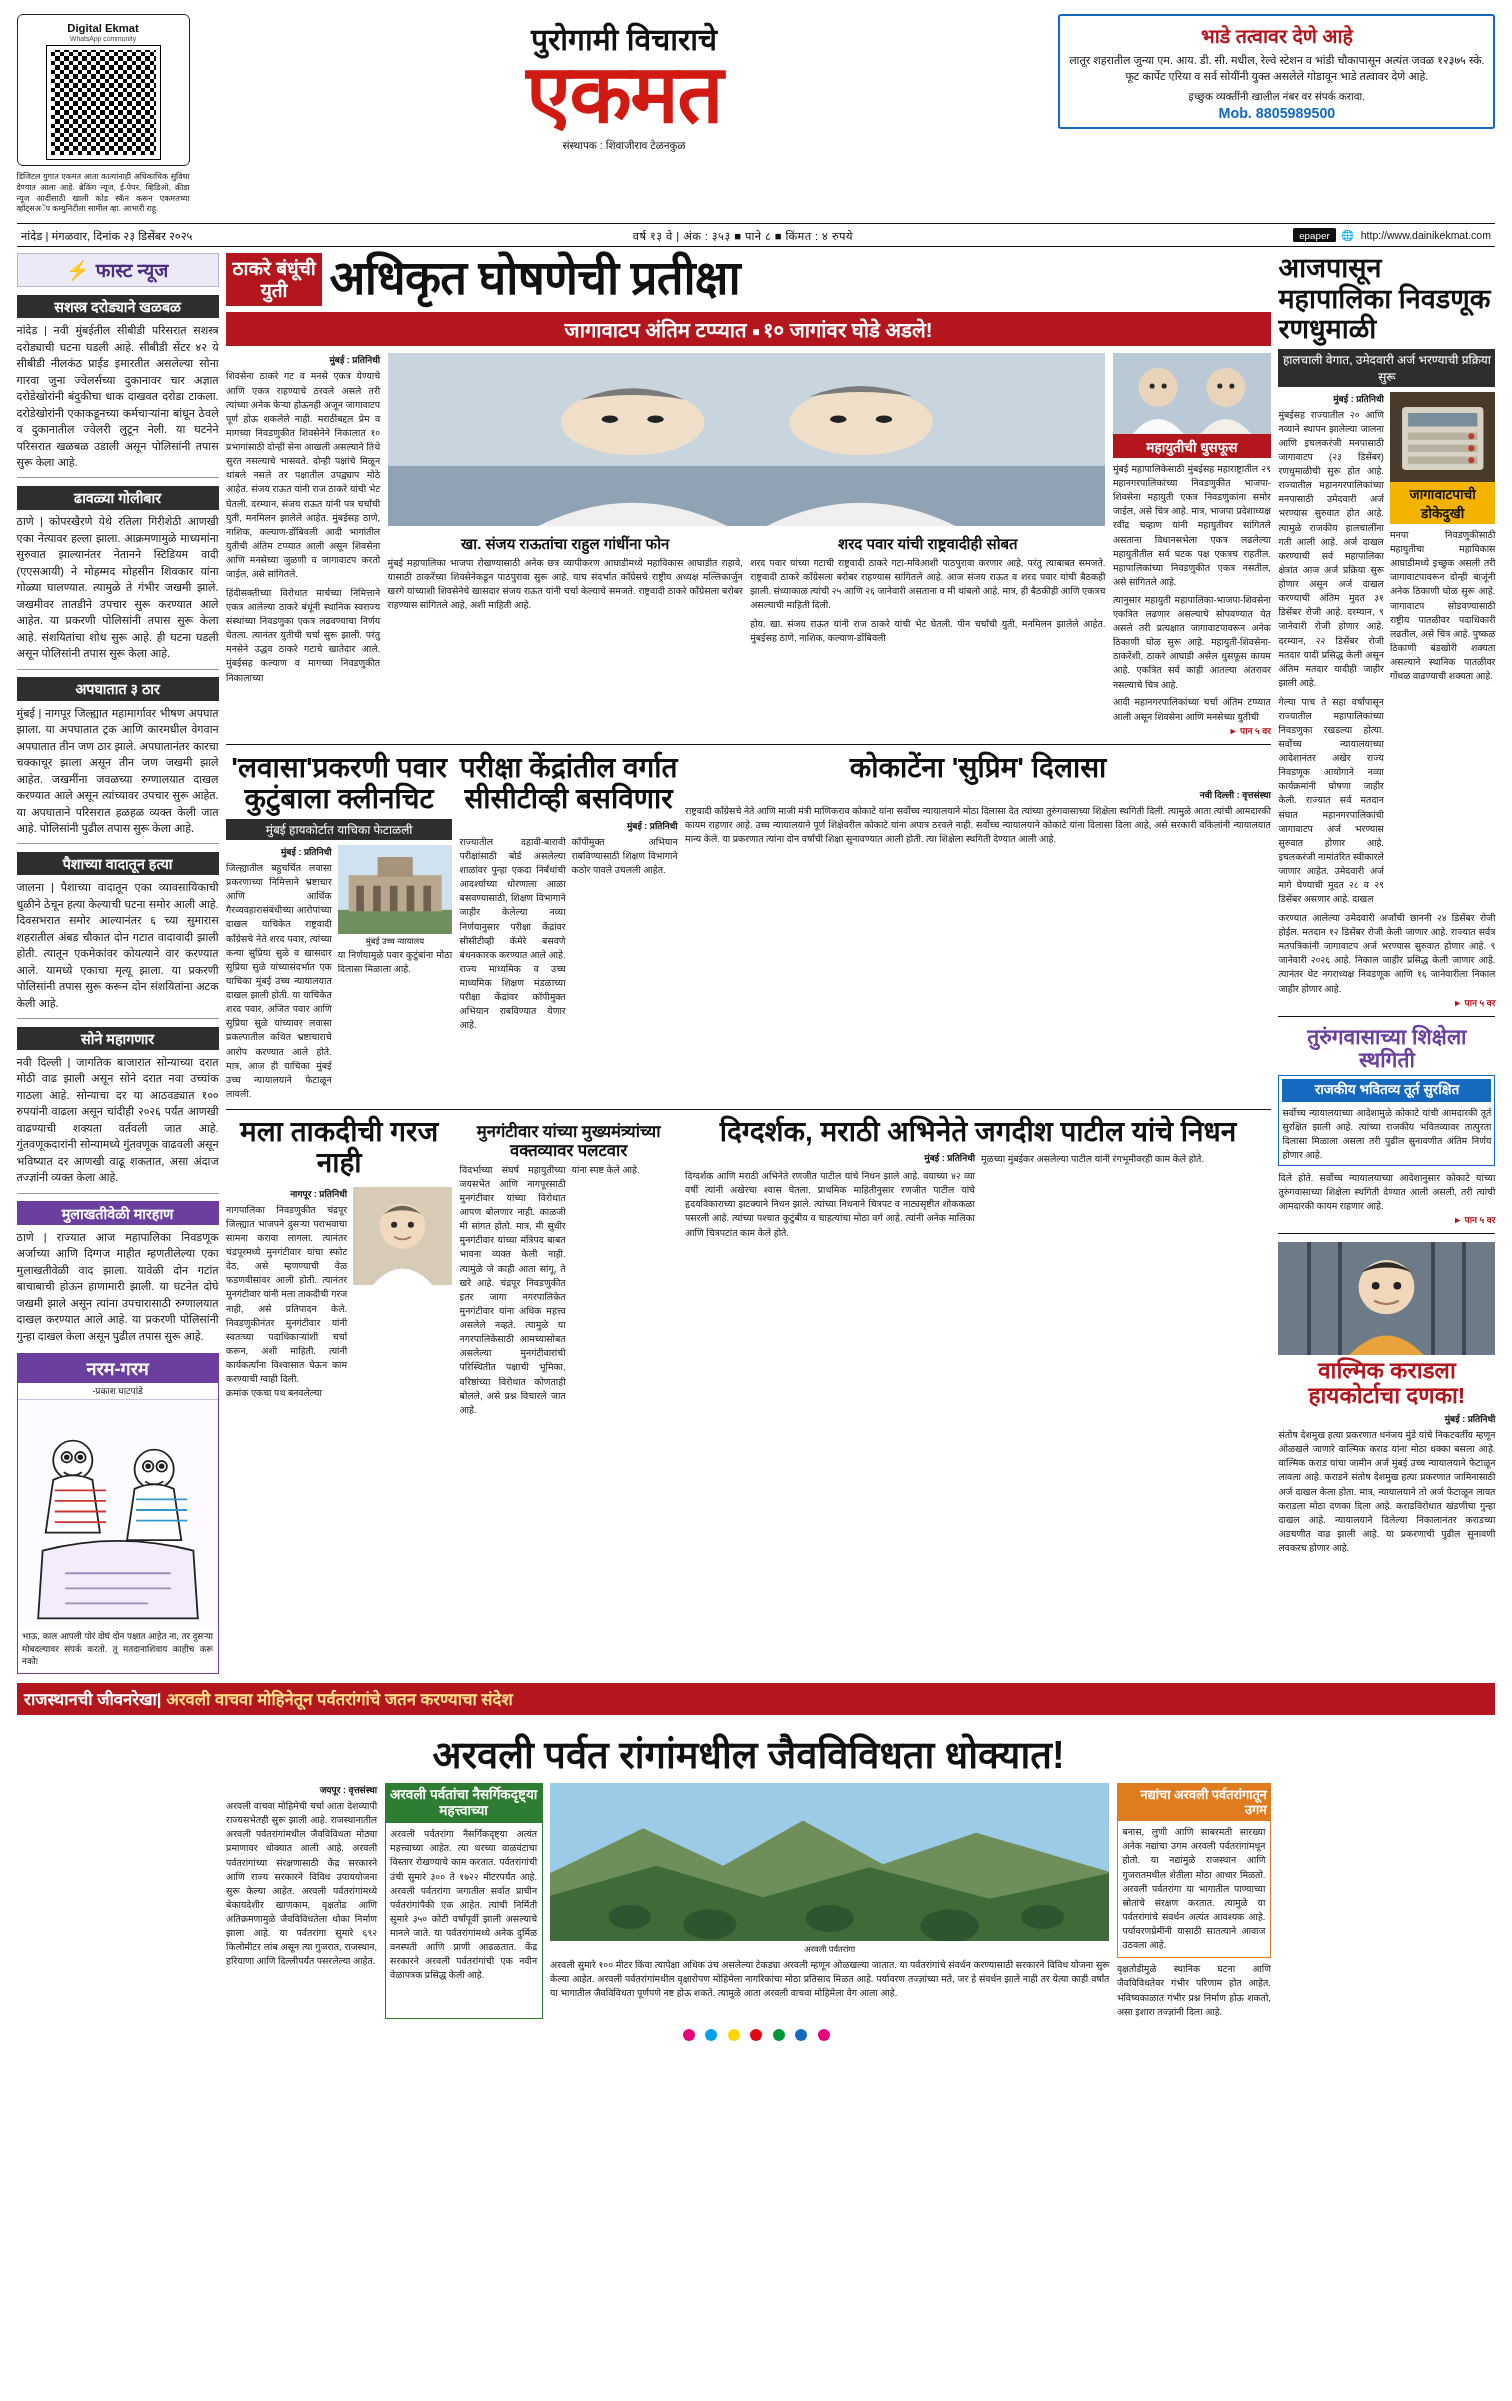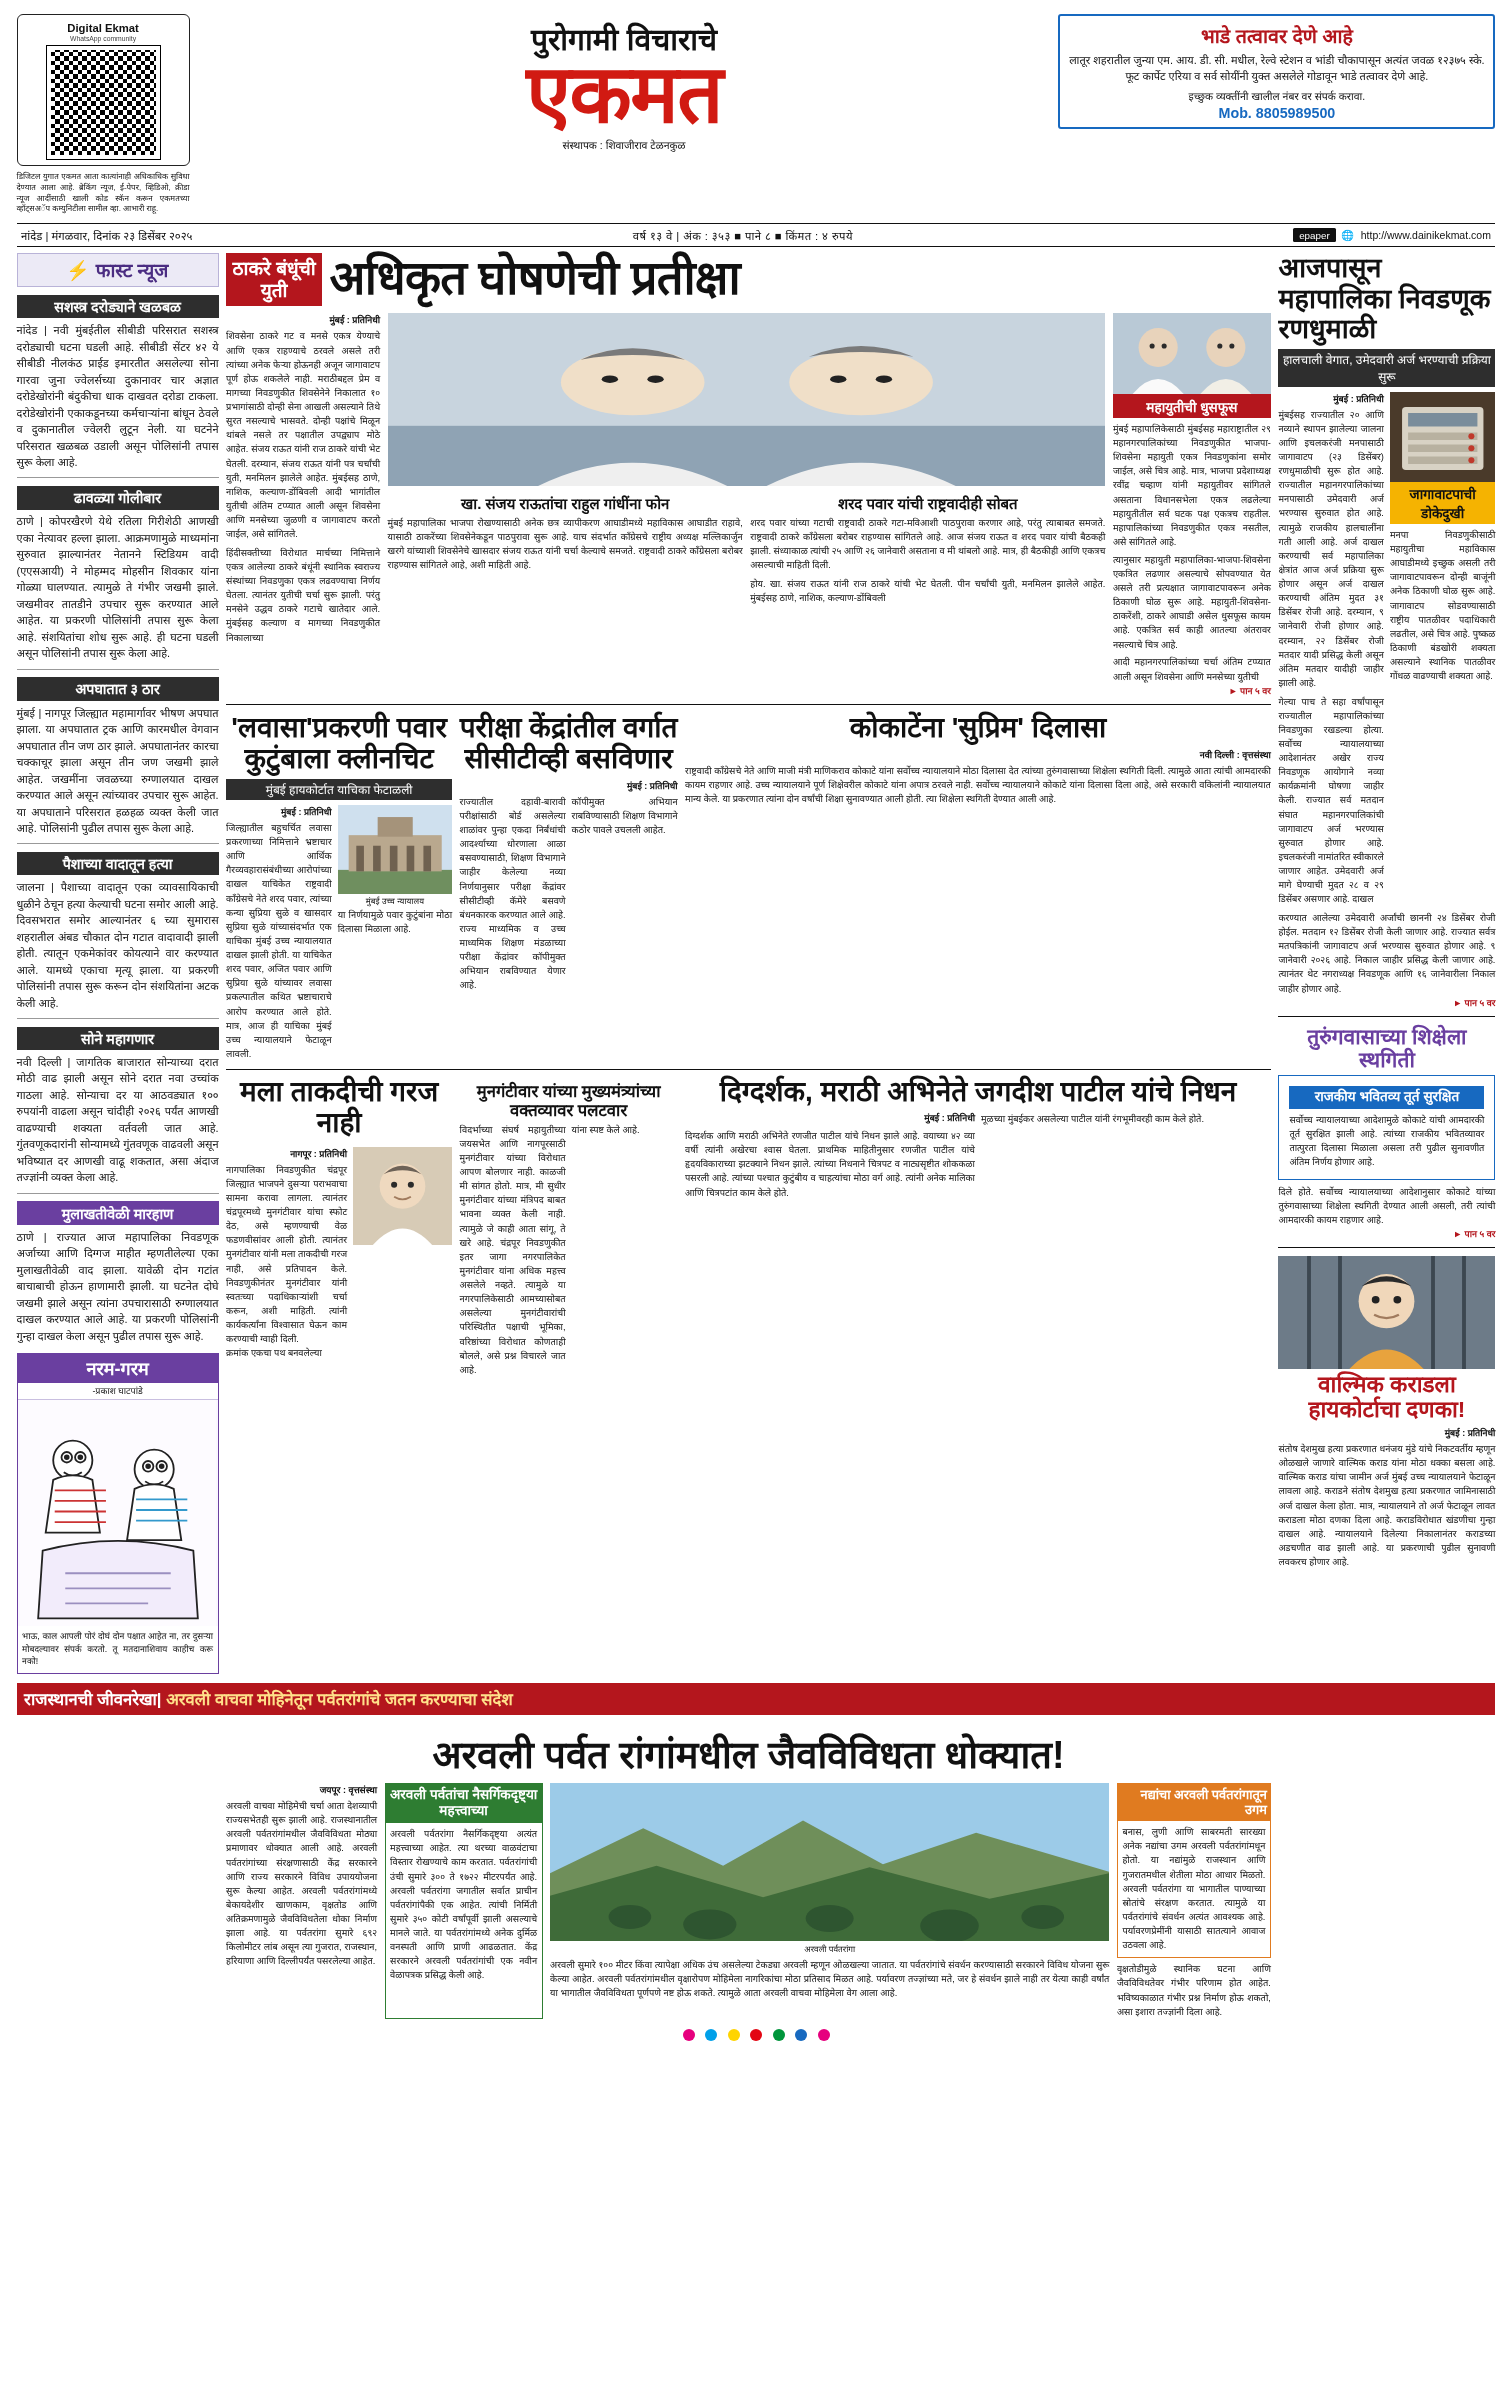--- a/index.html
+++ b/index.html
@@ -219,20 +219,25 @@
         <div class="cartoon-cap">भाऊ, काल आपली पोरं दोघं दोन पक्षात आहेत ना, तर दुसऱ्या मोबदल्यावर संपर्क करतो. तू मतदानाशिवाय काहीच करू नको!</div>
       </div>
     </div>
 
     <div class="col-mid">
 
       <div class="lead-head-row">
         <div class="lead-flag">ठाकरे बंधूंची युती</div>
         <div class="lead-title">अधिकृत घोषणेची प्रतीक्षा</div>
       </div>
+      <div class="lead-sub">
+        <span>जागावाटप अंतिम टप्प्यात</span>
+        <span class="sq"> ■ </span>
+        <span>१० जागांवर घोडे अडले!</span>
+      </div>
 
       <div class="three">
         <div style="width:154px;flex:0 0 154px;">
           <div class="byline">मुंबई : प्रतिनिधी</div>
           <div class="body-txt">शिवसेना ठाकरे गट व मनसे एकत्र येण्याचे आणि एकत्र राहण्याचे ठरवले असले तरी त्यांच्या अनेक फेऱ्या होऊनही अजून जागावाटप पूर्ण होऊ शकलेले नाही. मराठीबद्दल प्रेम व मागच्या निवडणुकीत शिवसेनेने निकालात १० प्रभागांसाठी दोन्ही सेना आखली असल्याने तिथे सुरत नसल्याचे भासवते. दोन्ही पक्षांचे मिळून थांबले नसले तर पक्षातील उपद्व्याप मोठे आहेत. संजय राऊत यांनी राज ठाकरे यांची भेट घेतली. दरम्यान, संजय राऊत यांनी पत्र चर्चांची युती, मनमिलन झालेले आहेत. मुंबईसह ठाणे, नाशिक, कल्याण-डोंबिवली आदी भागांतील युतीची अंतिम टप्प्यात आली असून शिवसेना आणि मनसेच्या जुळणी व जागावाटप करतो जाईल, असे सांगितले.</div>
           <div class="body-txt" style="margin-top:4.5px;">हिंदीसक्तीच्या विरोधात मार्चच्या निमित्ताने एकत्र आलेल्या ठाकरे बंधूंनी स्थानिक स्वराज्य संस्थांच्या निवडणुका एकत्र लढवण्याचा निर्णय घेतला. त्यानंतर युतीची चर्चा सुरू झाली. परंतु मनसेने उद्धव ठाकरे गटाचे खातेदार आले. मुंबईसह कल्याण व मागच्या निवडणुकीत निकालाच्या</div>
         </div>
 
         <div style="flex:1 1 auto;">
           <div class="photo" style="height:173px;">
@@ -431,21 +436,21 @@
           <div class="cap-yellow">जागावाटपाची डोकेदुखी</div>
           <div class="body-txt" style="margin-top:3.8px;">मनपा निवडणुकीसाठी महायुतीचा महाविकास आघाडीमध्ये इच्छुक असली तरी जागावाटपावरून दोन्ही बाजूंनी अनेक ठिकाणी घोळ सुरू आहे. जागावाटप सोडवण्यासाठी राष्ट्रीय पातळीवर पदाधिकारी लढतील, असे चित्र आहे. पुष्कळ ठिकाणी बंडखोरी शक्यता असल्याने स्थानिक पातळीवर गोंधळ वाढण्याची शक्यता आहे.</div>
         </div>
       </div>
       <div class="body-txt" style="margin-top:4.5px;">करण्यात आलेल्या उमेदवारी अर्जांची छाननी २४ डिसेंबर रोजी होईल. मतदान १२ डिसेंबर रोजी केली जाणार आहे. राज्यात सर्वत्र मतपत्रिकांनी जागावाटप अर्ज भरण्यास सुरुवात होणार आहे. ९ जानेवारी २०२६ आहे. निकाल जाहीर प्रसिद्ध केली जाणार आहे. त्यानंतर थेट नगराध्यक्ष निवडणूक आणि १६ जानेवारीला निकाल जाहीर होणार आहे.</div>
       <div class="jump">► पान ५ वर</div>
 
       <div class="hr-thick"></div>
 
       <div class="sec-title" style="font-size:21px;color:#6a3fa0;">तुरुंगवासाच्या शिक्षेला स्थगिती</div>
-      <div style="border:1.5px solid #1769c0;margin-top:4.5px;padding:10px;">
+      <div style="border:1.5px solid #1769c0;margin-top:4.5px;padding:3px;">
         <div class="box-head-blue">राजकीय भवितव्य तूर्त सुरक्षित</div>
         <div class="body-txt" style="margin-top:3.8px;">सर्वोच्च न्यायालयाच्या आदेशामुळे कोकाटे यांची आमदारकी तूर्त सुरक्षित झाली आहे. त्यांच्या राजकीय भवितव्यावर तात्पुरता दिलासा मिळाला असला तरी पुढील सुनावणीत अंतिम निर्णय होणार आहे.</div>
       </div>
       <div class="body-txt" style="margin-top:4.5px;">दिले होते. सर्वोच्च न्यायालयाच्या आदेशानुसार कोकाटे यांच्या तुरुंगवासाच्या शिक्षेला स्थगिती देण्यात आली असली, तरी त्यांची आमदारकी कायम राहणार आहे.</div>
       <div class="jump">► पान ५ वर</div>
 
       <div class="hr-thick"></div>
 
       <div class="photo" style="height:113px;">
         <svg width="100%" height="100%" viewBox="0 0 280 150" preserveAspectRatio="none">

